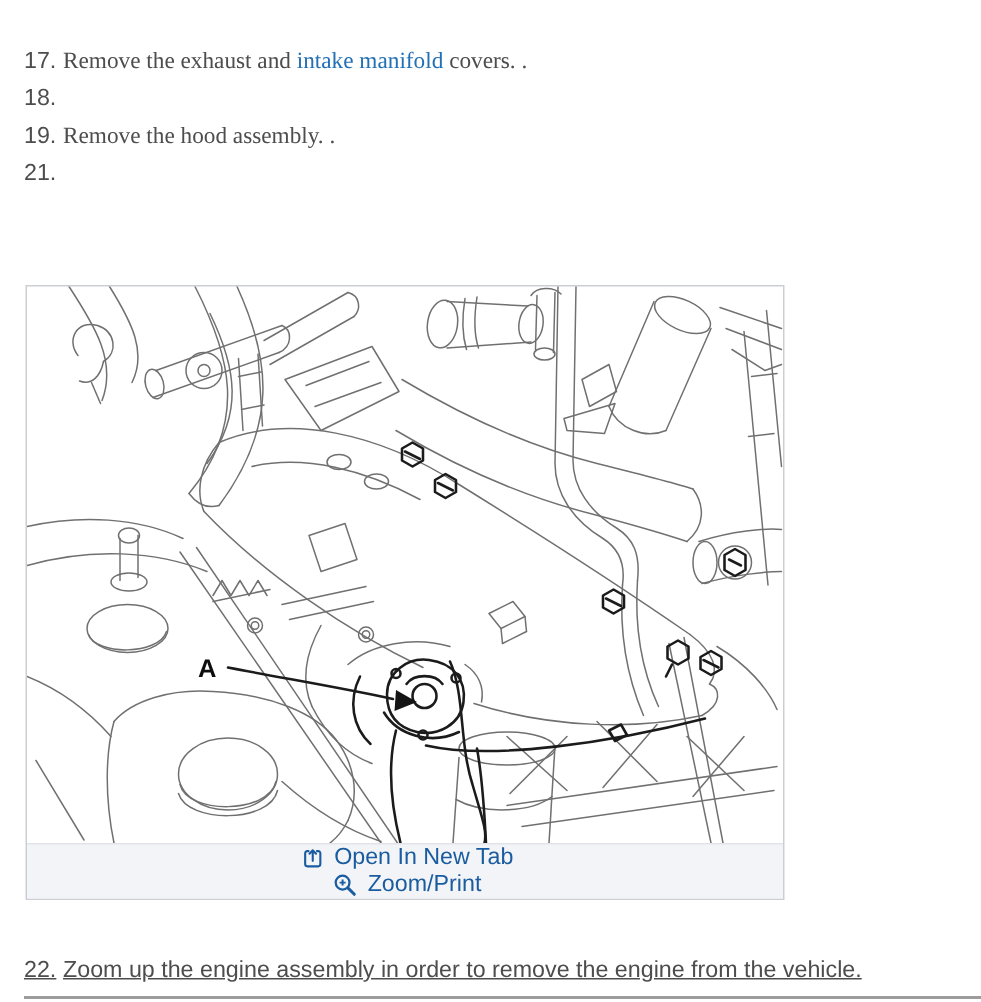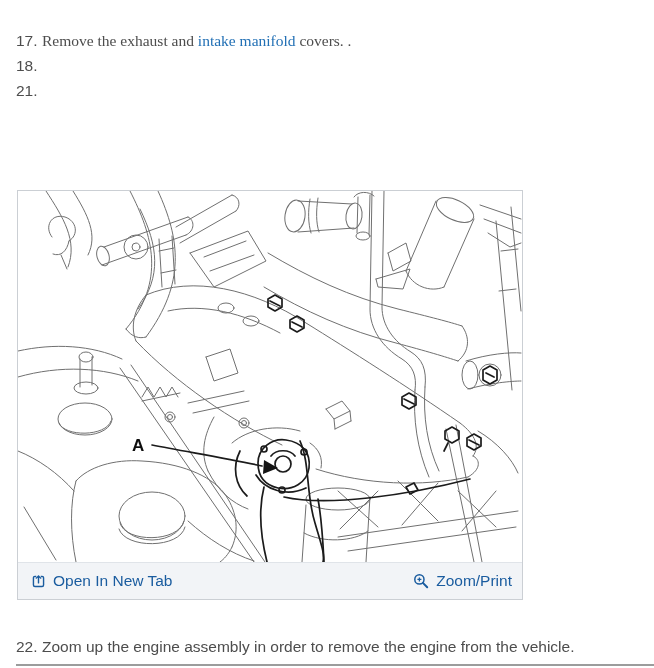--- a/index.html
+++ b/index.html
@@ -22,41 +22,45 @@
   .art path,.art ellipse,.art circle,.art polyline{
     fill:none;stroke:#707070;stroke-width:1;stroke-linecap:round;stroke-linejoin:round;
   }
   .art g.dk path,.art g.dk circle,.art g.dk ellipse{stroke:#1b1b1b;stroke-width:1.7;}
   .art polygon.ah{fill:#141414;stroke:none;}
   .art text{fill:#0e0e0e;stroke:none;font-family:"Liberation Sans",sans-serif;font-weight:bold;font-size:17px;}
   .figure-footer{
     position:absolute;left:0;right:0;bottom:0;height:37px;
     background:#f2f4f7;border-top:1px solid #e0e4e9;
     display:flex;align-items:center;justify-content:space-between;
-    padding:0 10px 0 13px;box-sizing:border-box;
+    padding:0 10px 0 13px;box-sizing:border-box;flex-direction:column;
   }
   .footer-link{
     display:flex;align-items:center;gap:7px;
     color:#1a5c9f;font-size:15.5px;text-decoration:none;cursor:pointer;
   }
   .footer-link svg{display:block;}
-  .step22{position:absolute;left:16px;top:634px;line-height:25px;display:flex;}
+  .step22{position:absolute;left:16px;top:634px;line-height:25px;display:flex;text-decoration:underline;}
   .step22 .num{flex:0 0 26px;}
   .bottom-rule{position:absolute;left:16px;top:664px;width:638px;height:2px;background:#9c9c9c;}
 </style>
 </head>
 <body>
 
 <div class="steps">
   <div class="step">
     <span class="num">17.</span>
     <span class="txt"><span>Remove the exhaust and </span><a class="inline-link">intake manifold</a><span> covers. .</span></span>
   </div>
   <div class="step">
     <span class="num">18.</span>
+  </div>
+  <div class="step">
+    <span class="num">19.</span>
+    <span class="txt">Remove the hood assembly. .</span>
   </div>
   <div class="step">
     <span class="num">21.</span>
   </div>
 </div>
 
 <div class="figure">
   <svg class="art" width="504" height="371" viewBox="0 0 504 371">
 
     <path d="M28,0 C45,26 60,50 50,76"></path>

